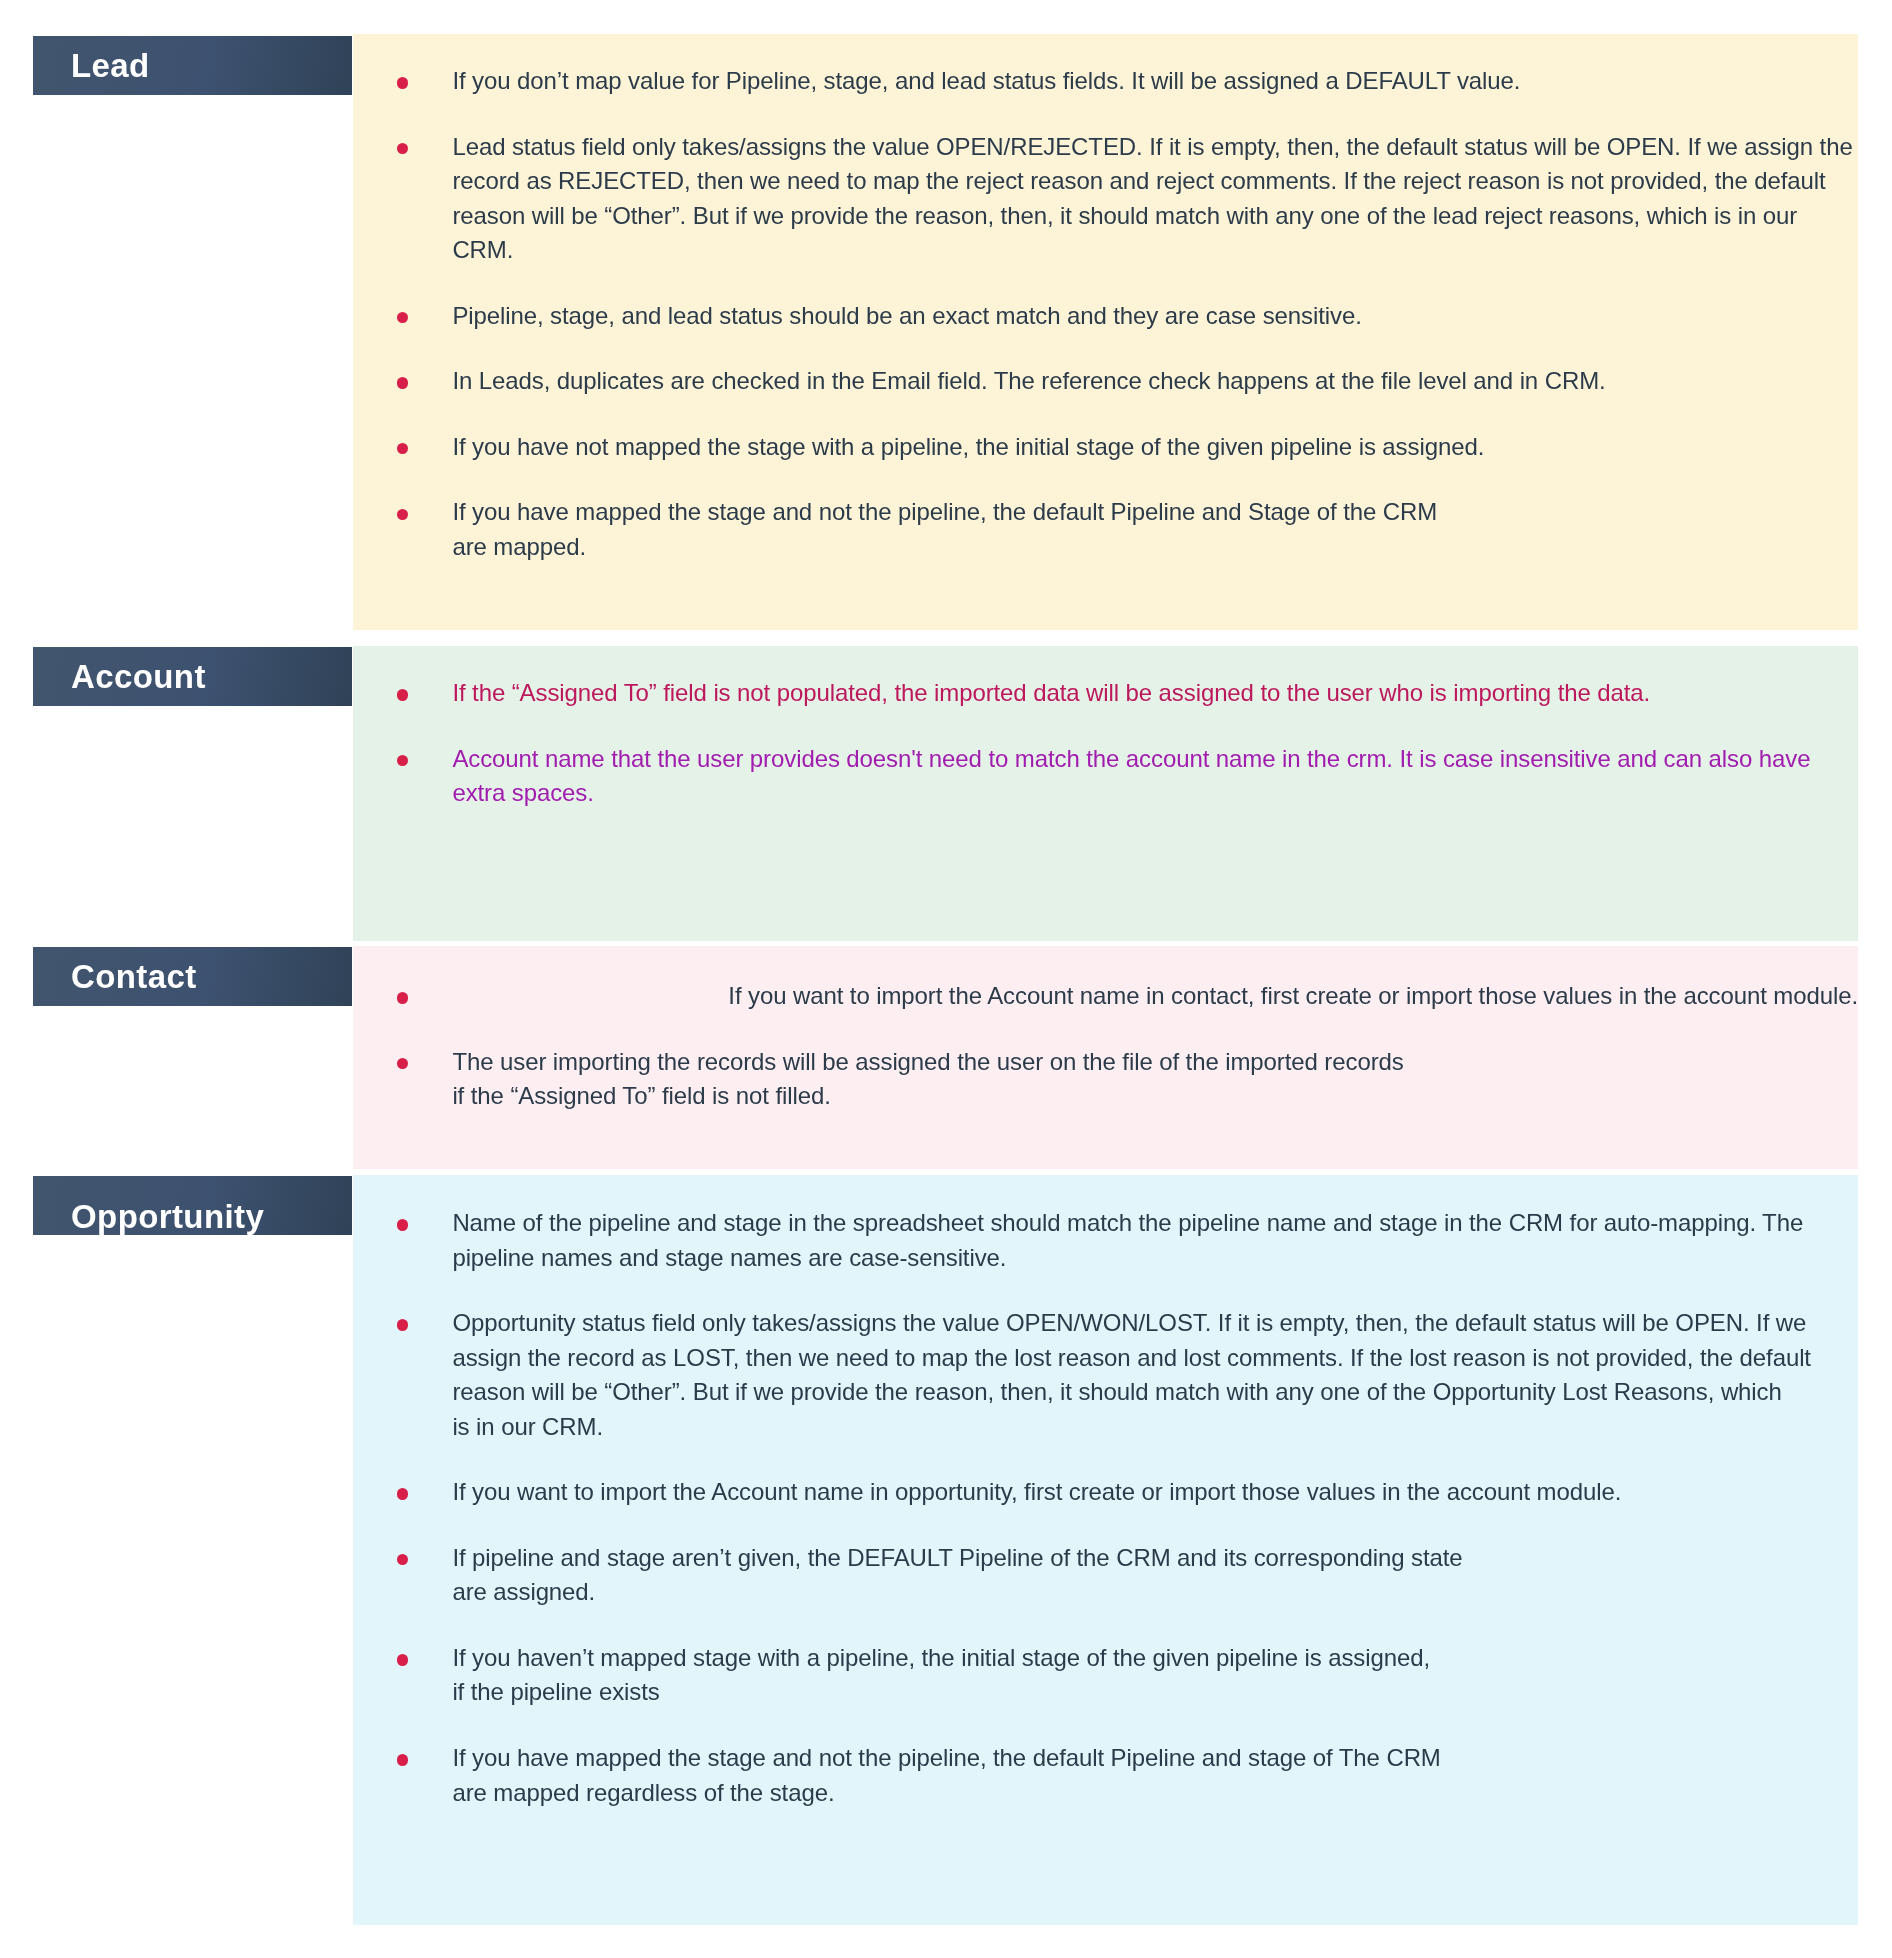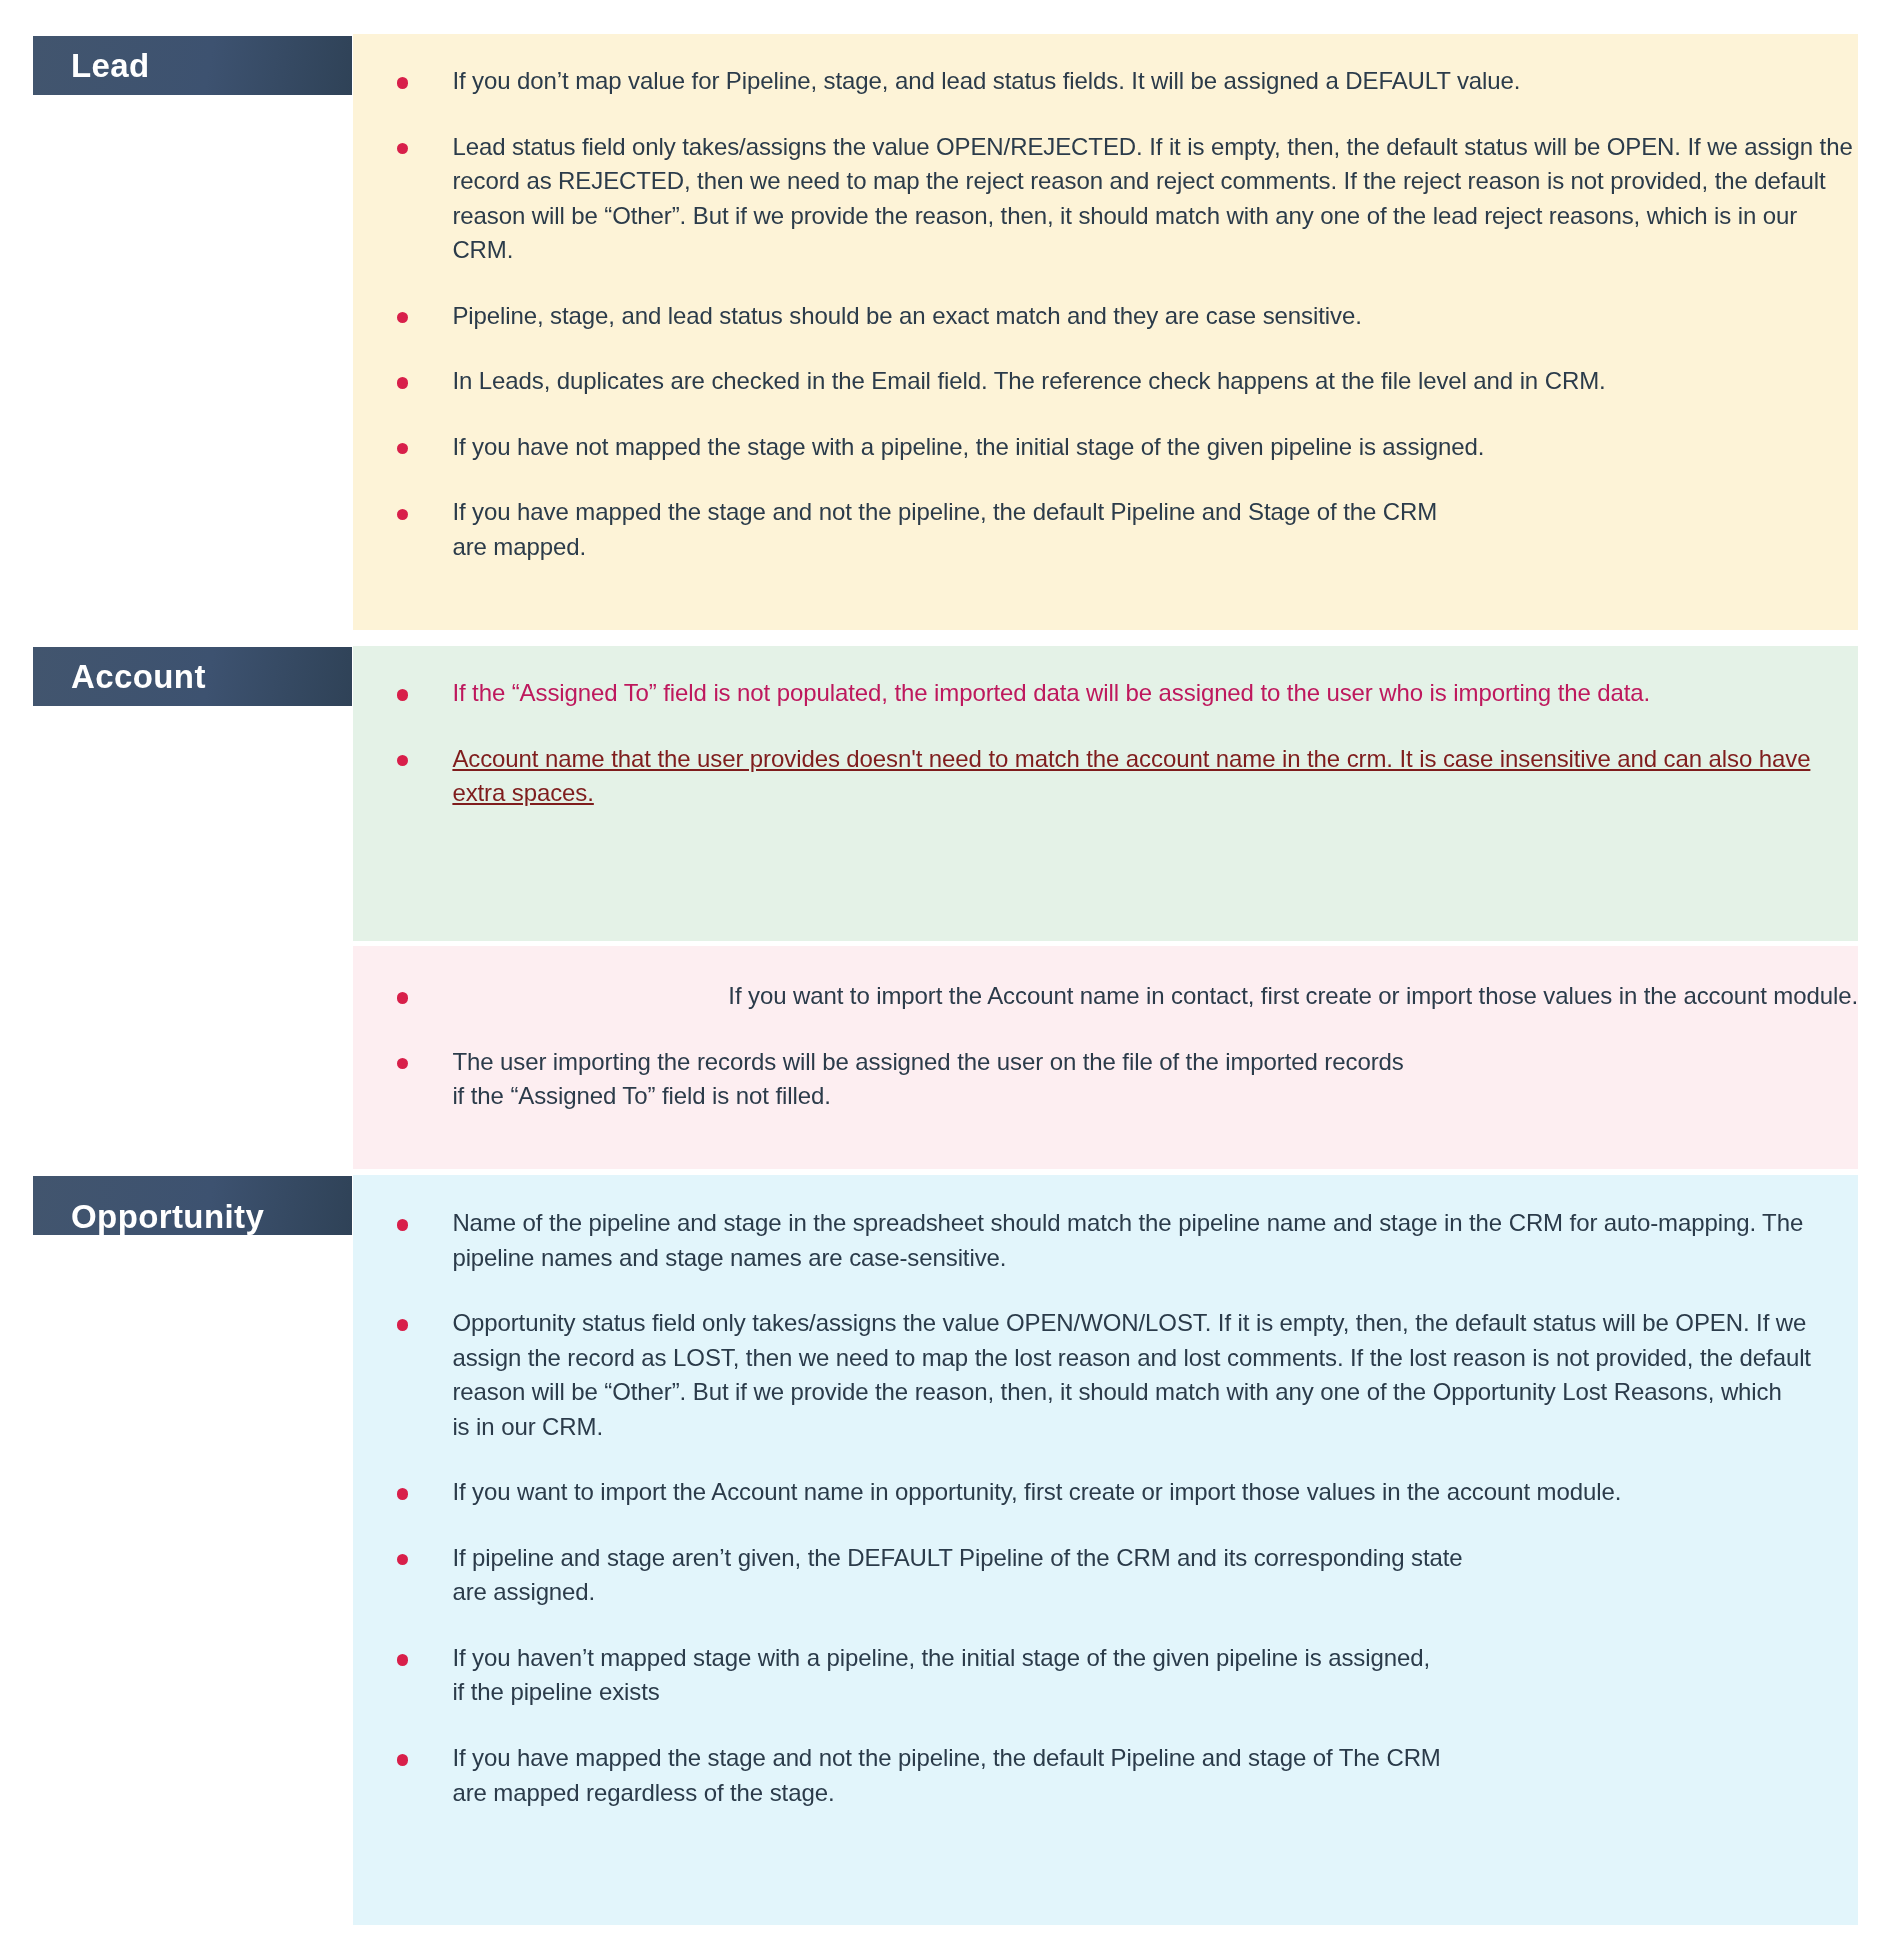--- a/index.html
+++ b/index.html
@@ -157,27 +157,30 @@
     <div class="label-box">
       <span class="label-text" style="color: rgb(255, 255, 255);">Account</span>
     </div>
     <div class="bullets">
       <div class="bullet-row">
         <span class="bullet-dot" style="background: rgb(216, 31, 74);"></span>
         <span class="bullet-text" style="color: #be185d;">If the “Assigned To” field is not populated, the imported data will be assigned to the user who is importing the data.</span>
       </div>
       <div class="bullet-row">
         <span class="bullet-dot" style="background: rgb(216, 31, 74);"></span>
-        <span class="bullet-text" style="color: #7f1d1d; text-decoration: underline;">Account name that the user provides doesn't need to match the account name in the crm. It is case insensitive and can also have extra spaces.</span>
+        <span class="bullet-text" style="color: #a21caf;">Account name that the user provides doesn't need to match the account name in the crm. It is case insensitive and can also have extra spaces.</span>
       </div>
     </div>
   </div>
 
   <div class="section" id="section-contact">
     <div class="section-bg" style="background: rgb(253, 238, 241);"></div>
+    <div class="label-box">
+      <span class="label-text" style="color: rgb(255, 255, 255);">Contact</span>
+    </div>
     <div class="bullets">
       <div class="bullet-row">
         <span class="bullet-dot" style="background: rgb(216, 31, 74);"></span>
         <span class="bullet-text" style="color: rgb(43, 59, 74); text-align: right;">If you want to import the Account name in contact, first create or import those values in the account module.</span>
       </div>
       <div class="bullet-row">
         <span class="bullet-dot" style="background: rgb(216, 31, 74);"></span>
         <span class="bullet-text" style="color: rgb(43, 59, 74);">The user importing the records will be assigned the user on the file of the imported records
 if the “Assigned To” field is not filled.</span>
       </div>

